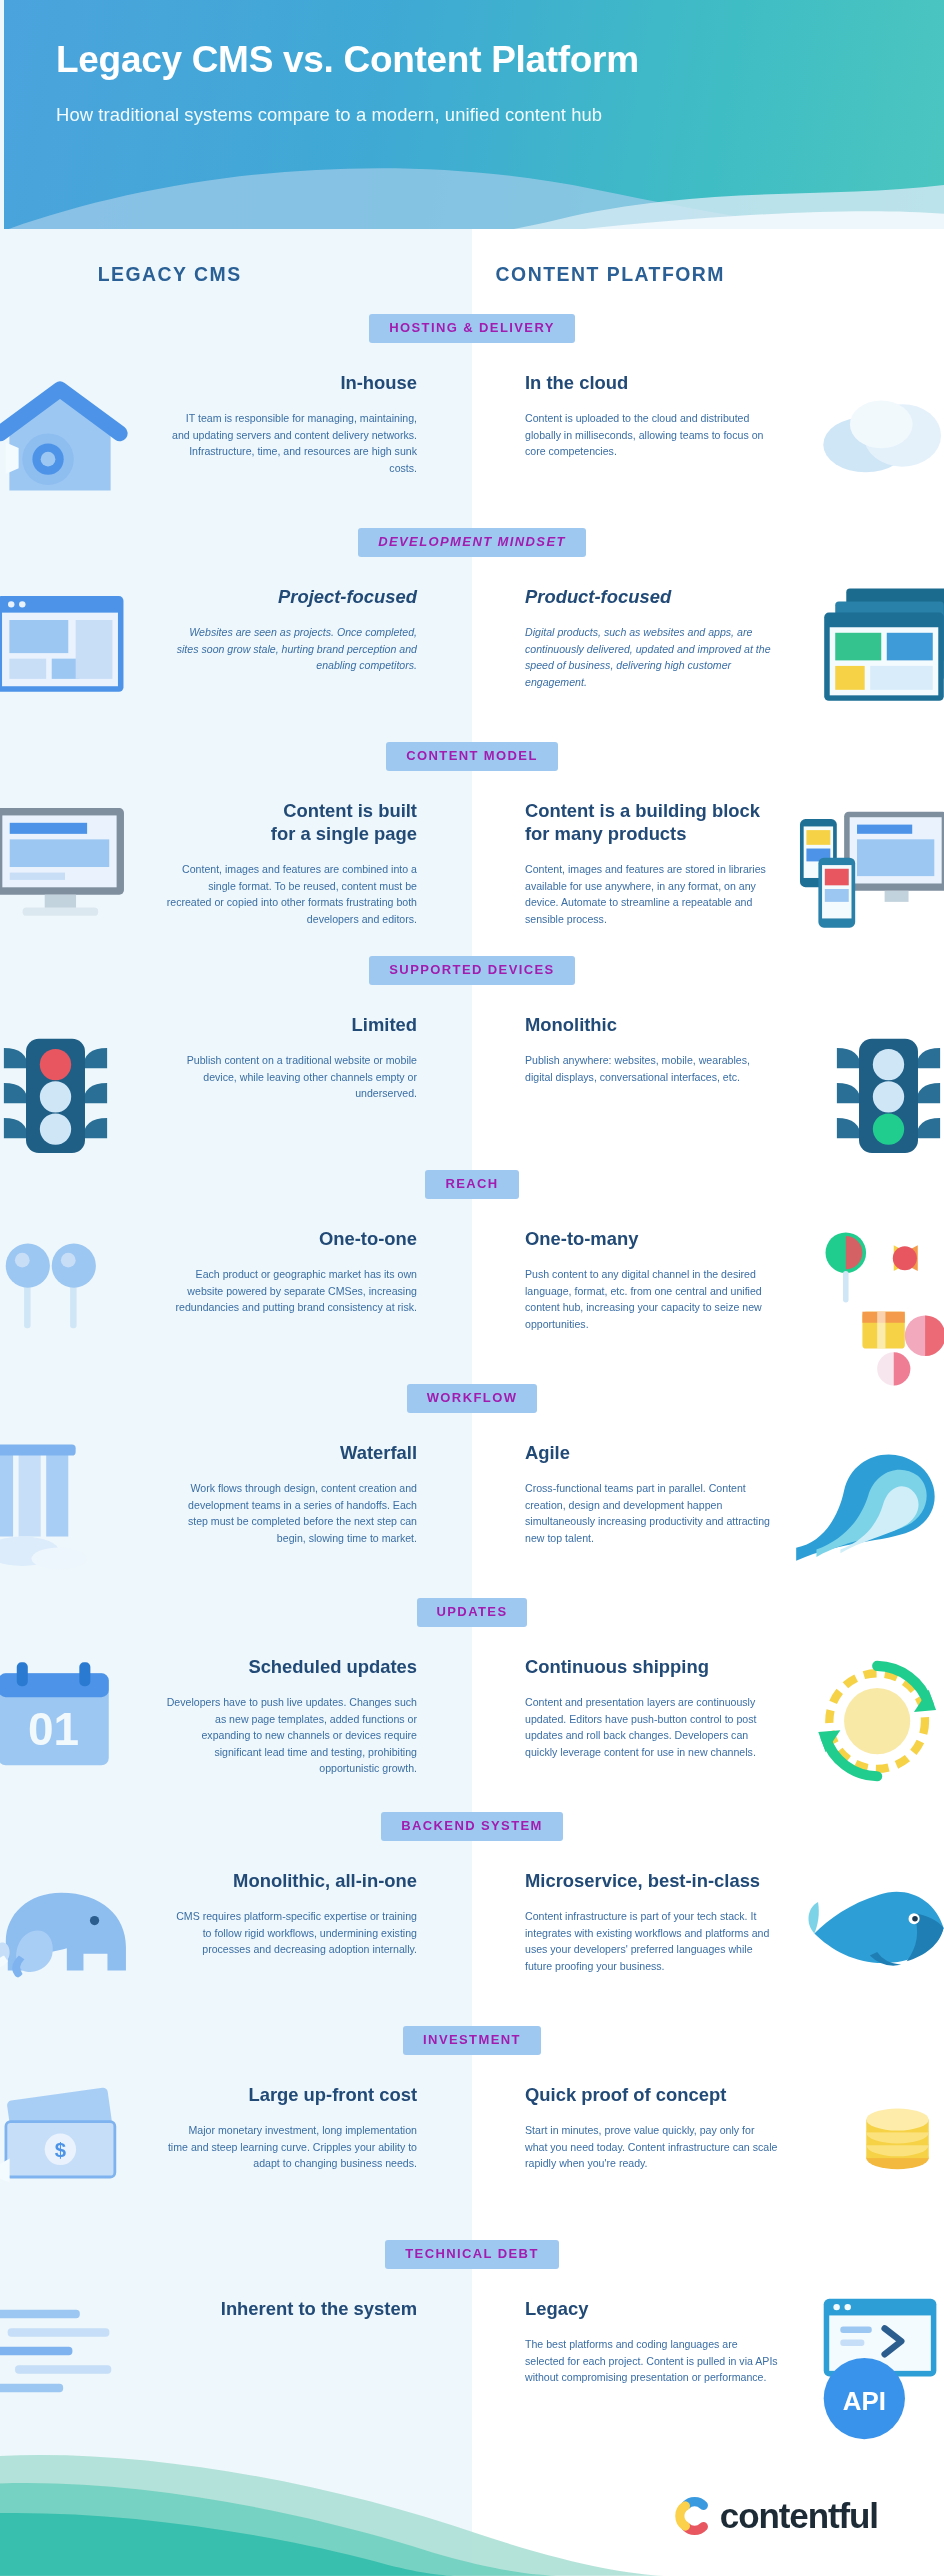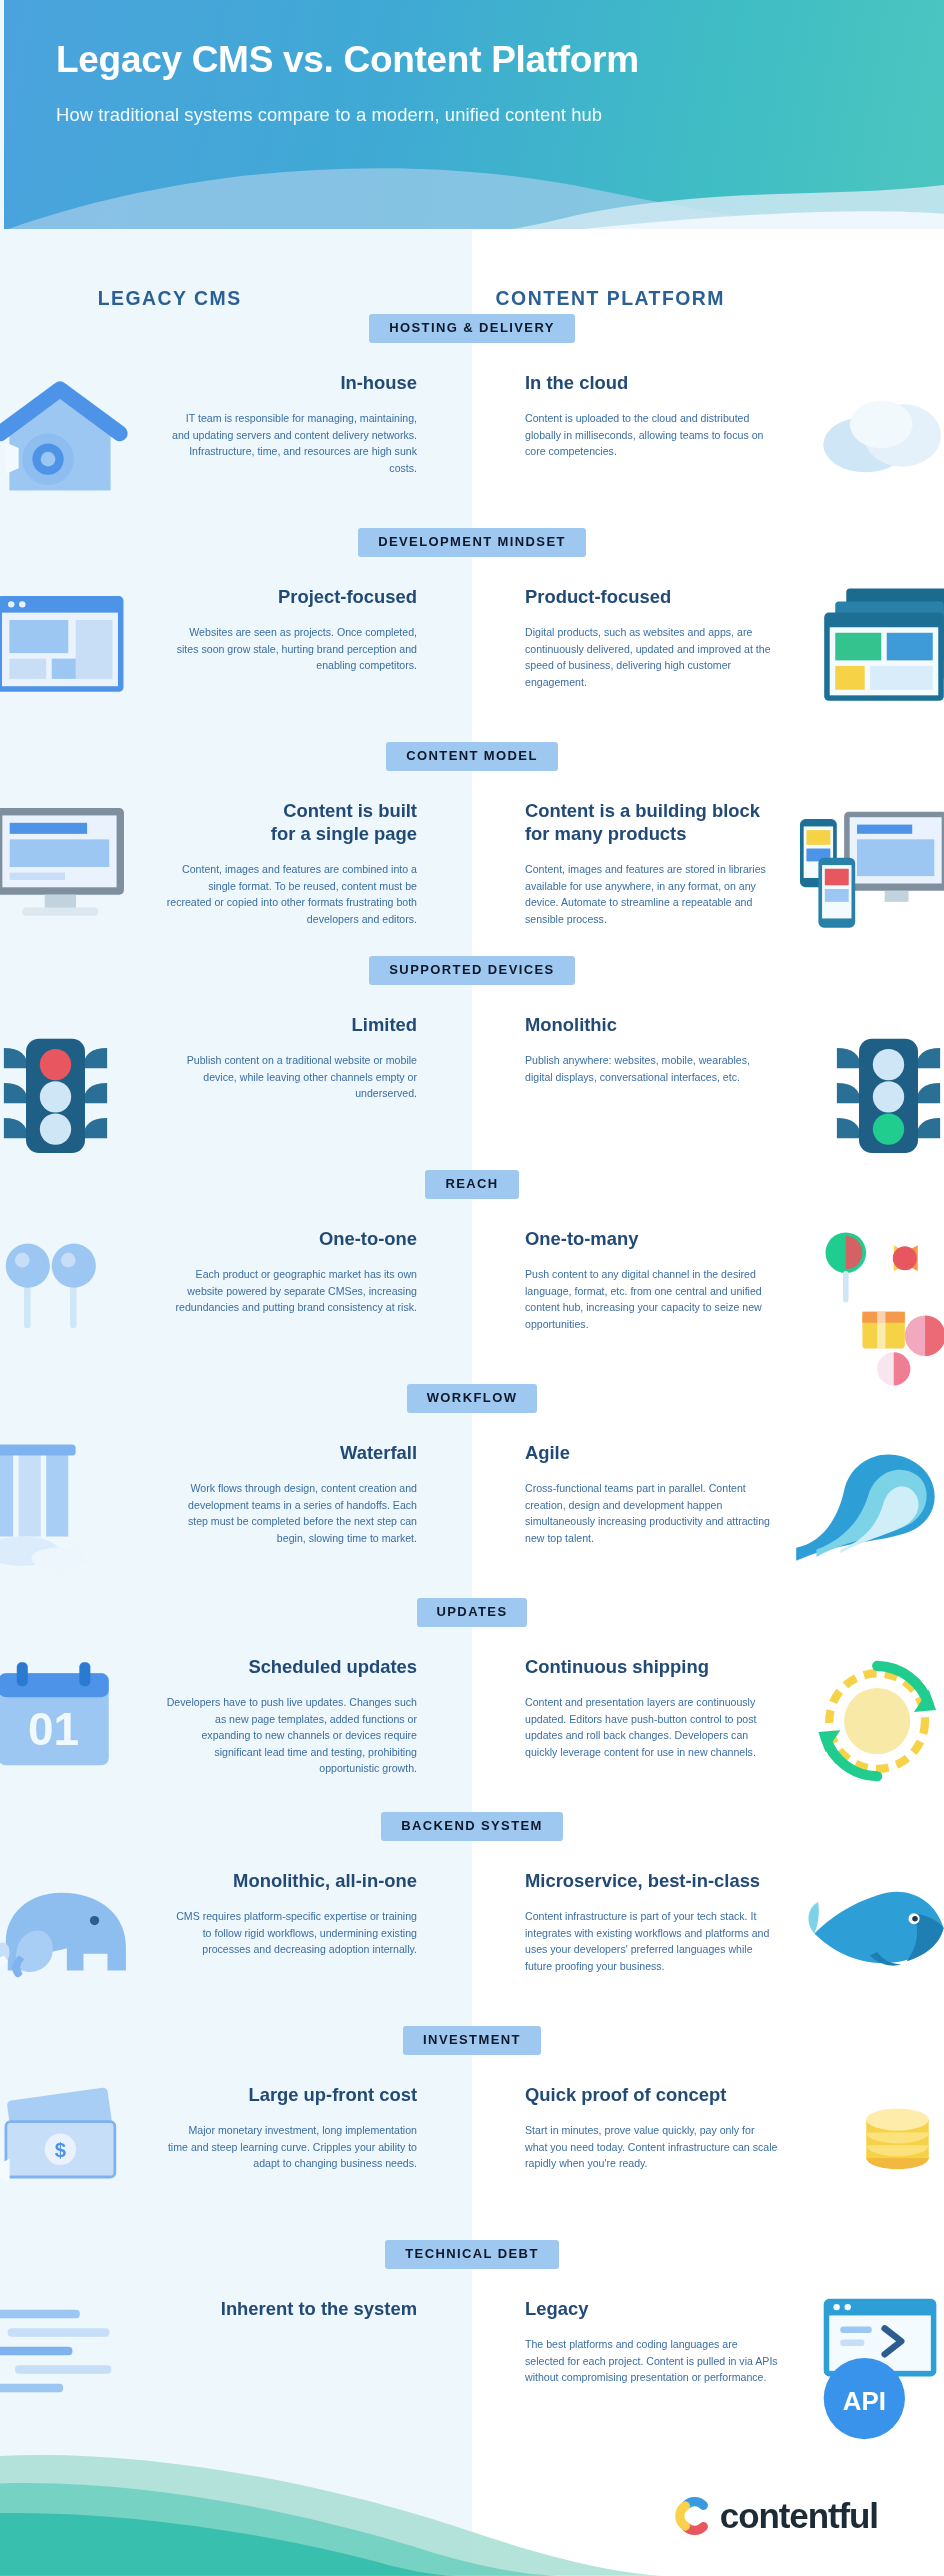--- a/index.html
+++ b/index.html
@@ -63,21 +63,20 @@
     letter-spacing: 0.1px;
   }
 
   
   .col-titles {
     position: absolute;
     left: 0; top: 263px;
     width: 780px;
     display: flex;
     z-index: 5;
-    margin-top: 24px;
   }
   .col-title {
     flex: 1;
     text-align: center;
     font-size: 19.4px;
     font-weight: 700;
     letter-spacing: 1.5px;
     color: #2a6095;
   }
   .col-title.left  { padding-right: 92px; }
@@ -93,21 +92,21 @@
   .section { position: relative; width: 944px; }
 
   .badge-row {
     display: flex;
     justify-content: center;
     position: relative;
     z-index: 6;
   }
   .badge {
     background: #9ec8f0;
-    color: #0f172a;
+    color: #a21caf;
     font-size: 13px;
     font-weight: 700;
     letter-spacing: 1.4px;
     padding: 7.4px 20px 8.3px;
     border-radius: 3px;
     white-space: nowrap;
     line-height: 1;
   }
 
   .cols {
@@ -218,21 +217,21 @@
      <circle cx="62" cy="98" r="17" fill="#4d94e8"></circle>
             <circle cx="62" cy="98" r="8" fill="#9cc7f2"></circle>
      <path d="M30,86 l-14,-6 l0,34 l14,-6 z" fill="#f4fbfe"></path>
    </svg></div>
         <div class="illo right" style="top: 55px;"><svg width="138" height="120" viewBox="0 0 150 130">
      <ellipse cx="55" cy="82" rx="46" ry="30" fill="#cfe6f7"></ellipse>
      <ellipse cx="95" cy="72" rx="42" ry="34" fill="#e4f1fb"></ellipse>
      <ellipse cx="72" cy="60" rx="34" ry="26" fill="#f2f9fd"></ellipse>
    </svg></div>
       </div>
-      <div class="section" style="position: absolute; top: 214px; height: 214px;">
+      <div class="section" style="position: absolute; top: 214px; height: 214px; font-style: italic;">
         <div class="badge-row">
           <div class="badge">DEVELOPMENT MINDSET</div>
         </div>
         <div class="cols">
           <div class="col left">
             <div class="item-title">Project-focused</div>
             <div class="item-body">Websites are seen as projects. Once completed, sites soon grow stale, hurting brand perception and enabling competitors.</div>
           </div>
           <div class="col right">
             <div class="item-title">Product-focused</div>

